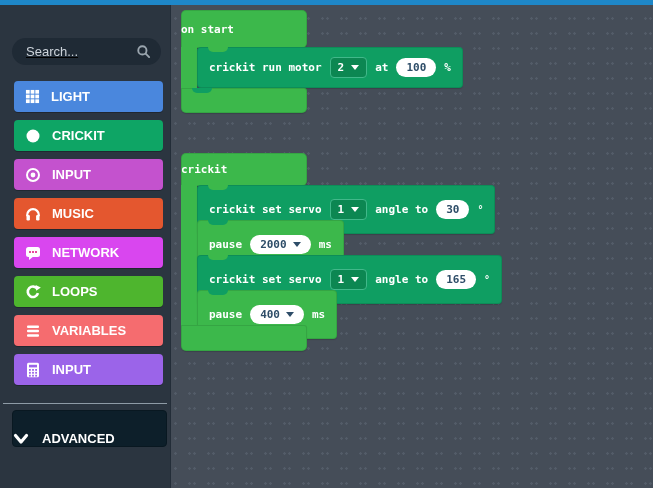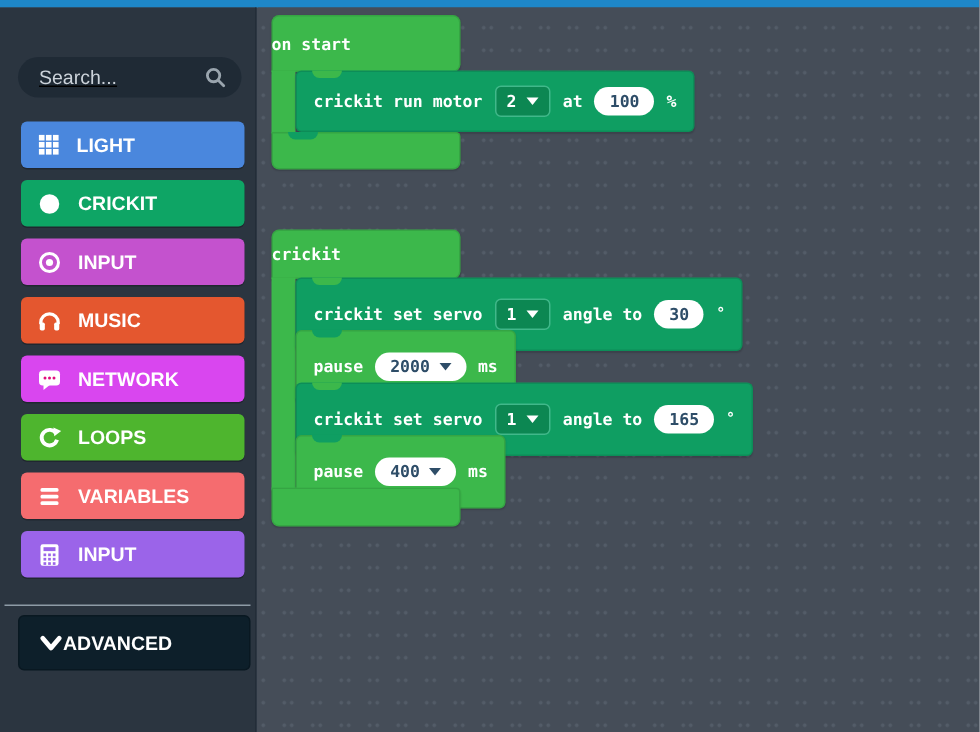--- a/index.html
+++ b/index.html
@@ -22,21 +22,21 @@
              display:flex; align-items:center; gap:11px; padding-left:11px;
              color:#fff; font-size:13px; font-weight:bold; cursor:pointer;
              box-shadow:0 1px 0 rgba(0,0,0,.25);text-align:center; }
   .cat-btn svg { flex:0 0 auto; }
   .c0{background:#4a87dd}.c1{background:#c452ce}.c2{background:#0ea565}
   .c3{background:#e4572f}.c4{background:#d946ef}.c5{background:#4eb52e}
   .c6{background:#41b0d8}.c7{background:#f56c6f}.c8{background:#9b64e9}
   .divider { margin:18px 3px 6px 3px; border-top:1px solid #8e9ba6; }
   .advanced-btn { width:155px; height:37px; margin-left:12px; border-radius:4px;
              background:#0d1f2a; border:1px solid #091821; color:#fff;
-             display:flex; align-items:center; gap:0; padding-left:13px;
+             display:flex; align-items:flex-end; gap:13px; 
              font-size:13px; font-weight:bold; cursor:pointer; }
 
   
   .canvas { position:absolute; left:172px; top:5px; width:481px; height:483px;
             background-color:#454d58;
             background-image:
               radial-gradient(circle, #535c68 1.1px, transparent 1.5px),
               radial-gradient(circle, #535c68 1.1px, transparent 1.5px);
             background-size:19px 15px, 19px 15px;
             background-position:8px 6px, 13px 6px; }

